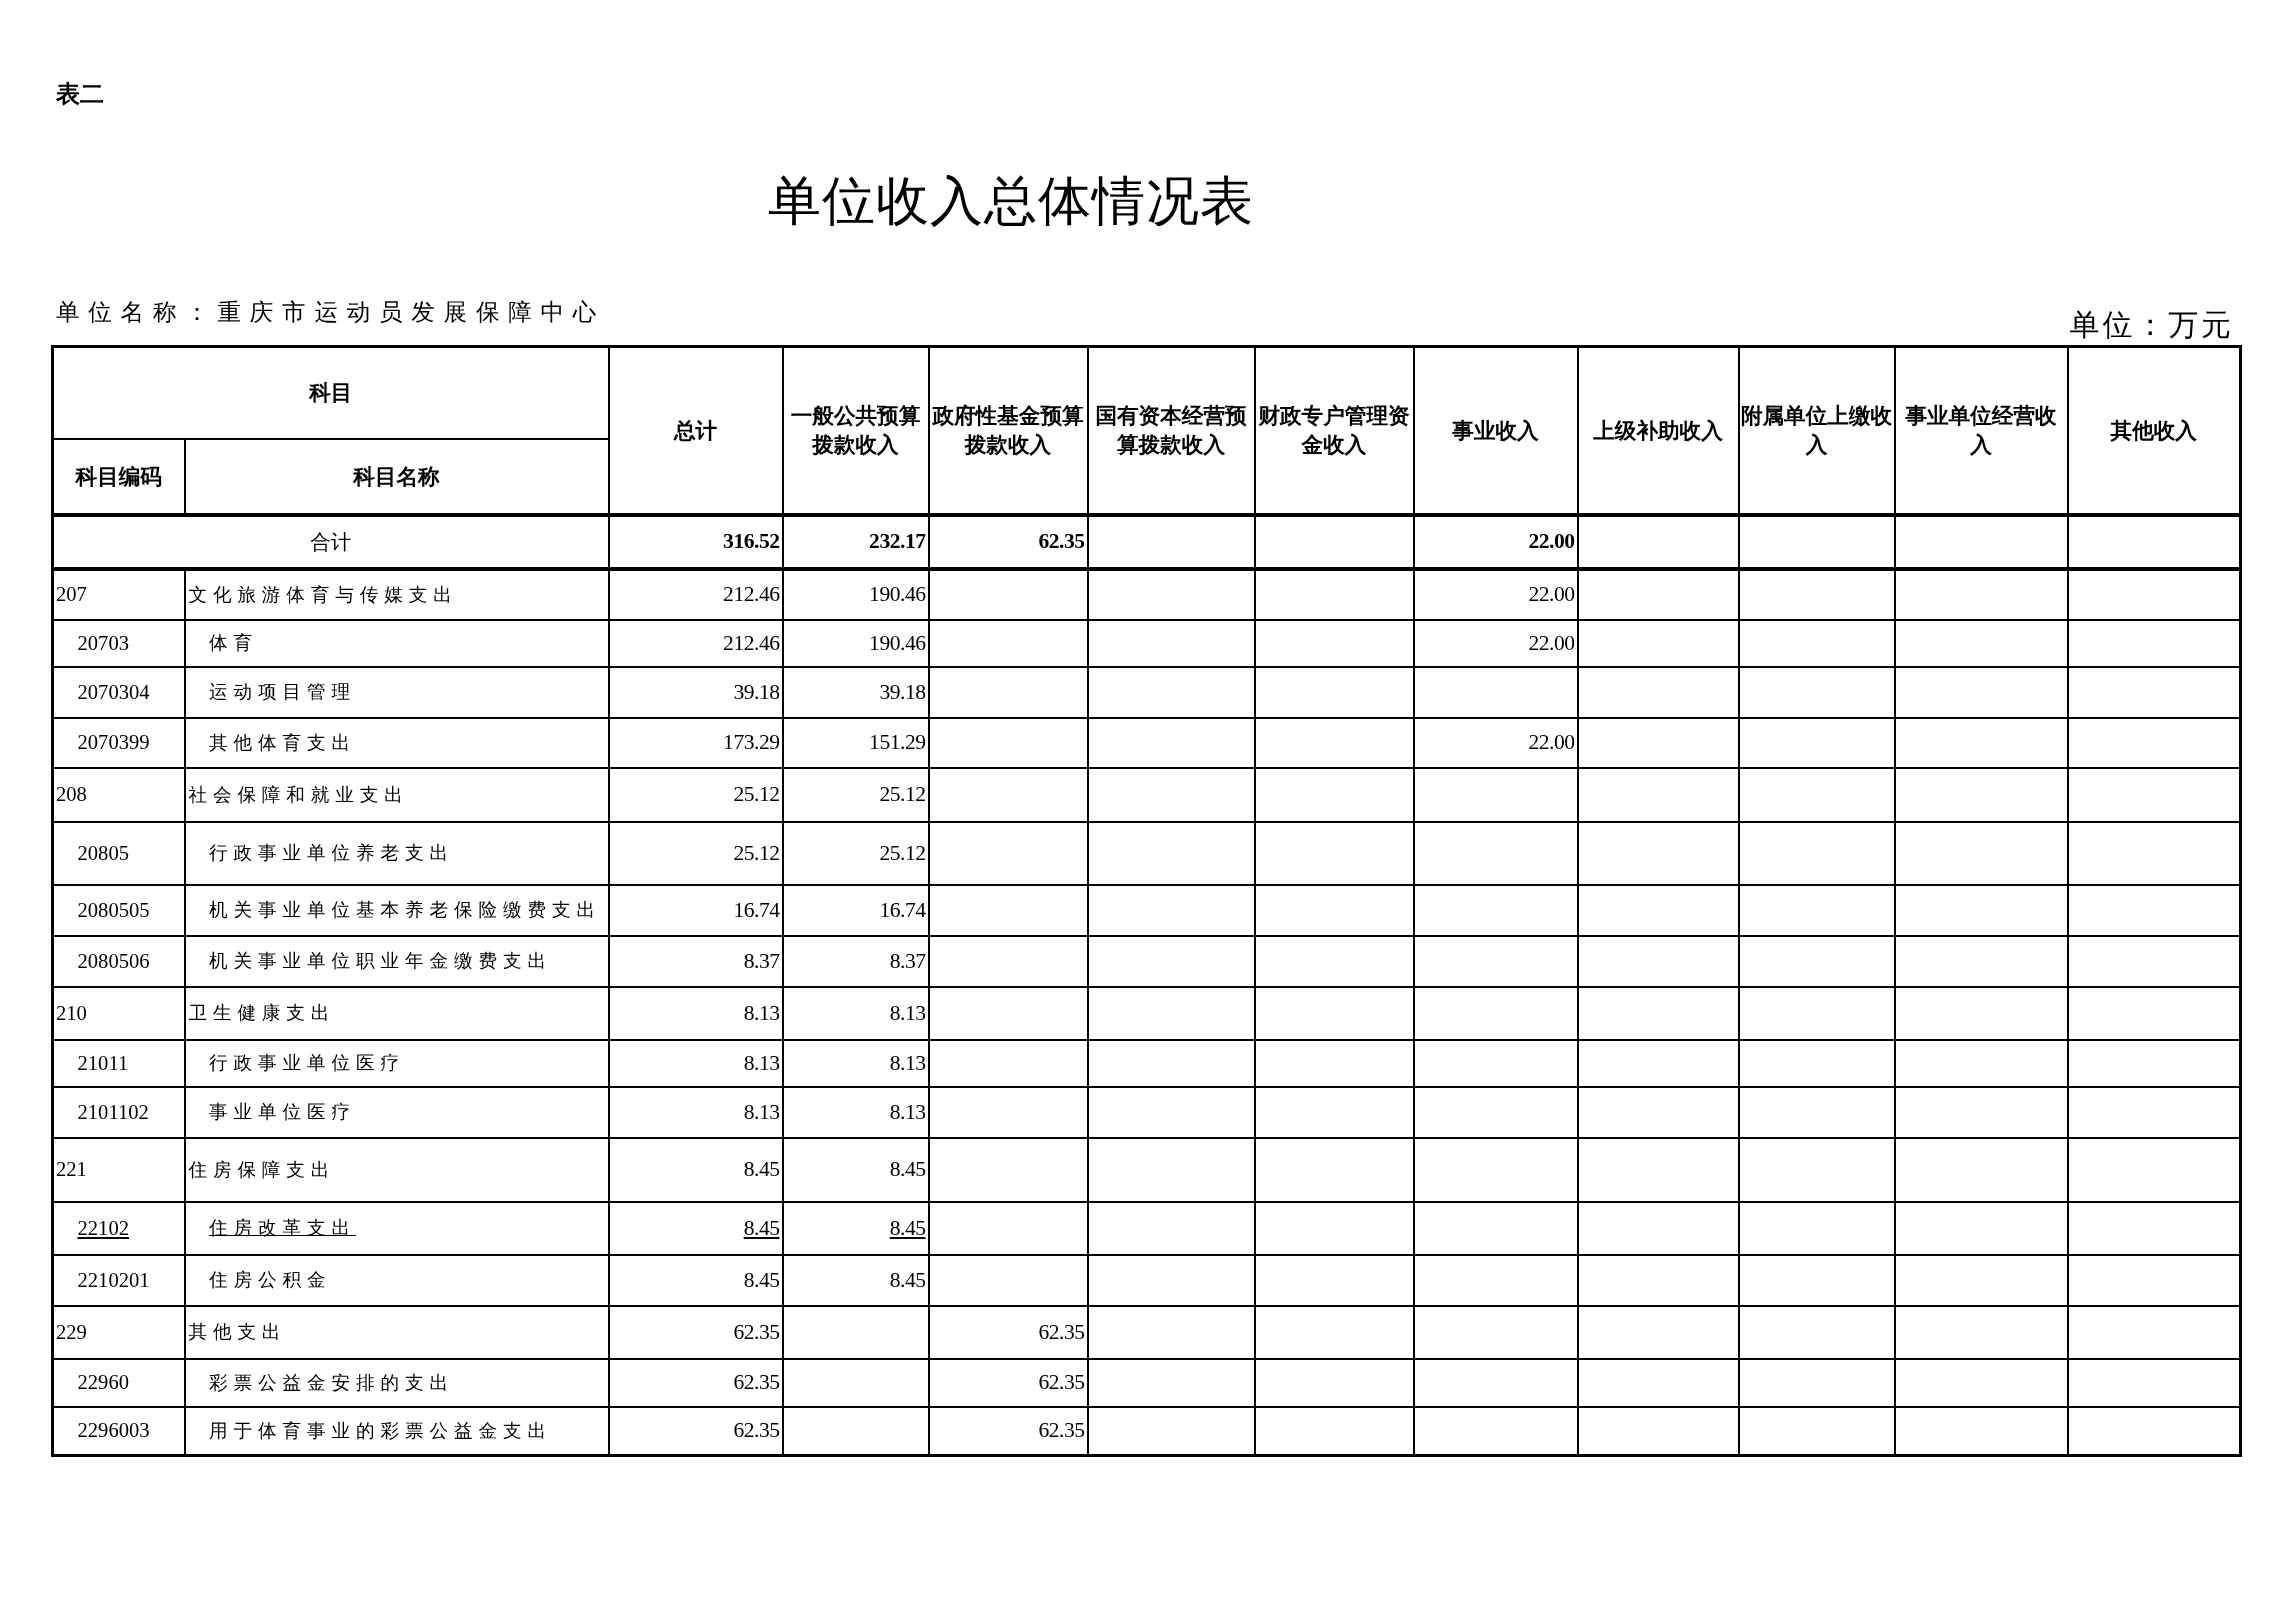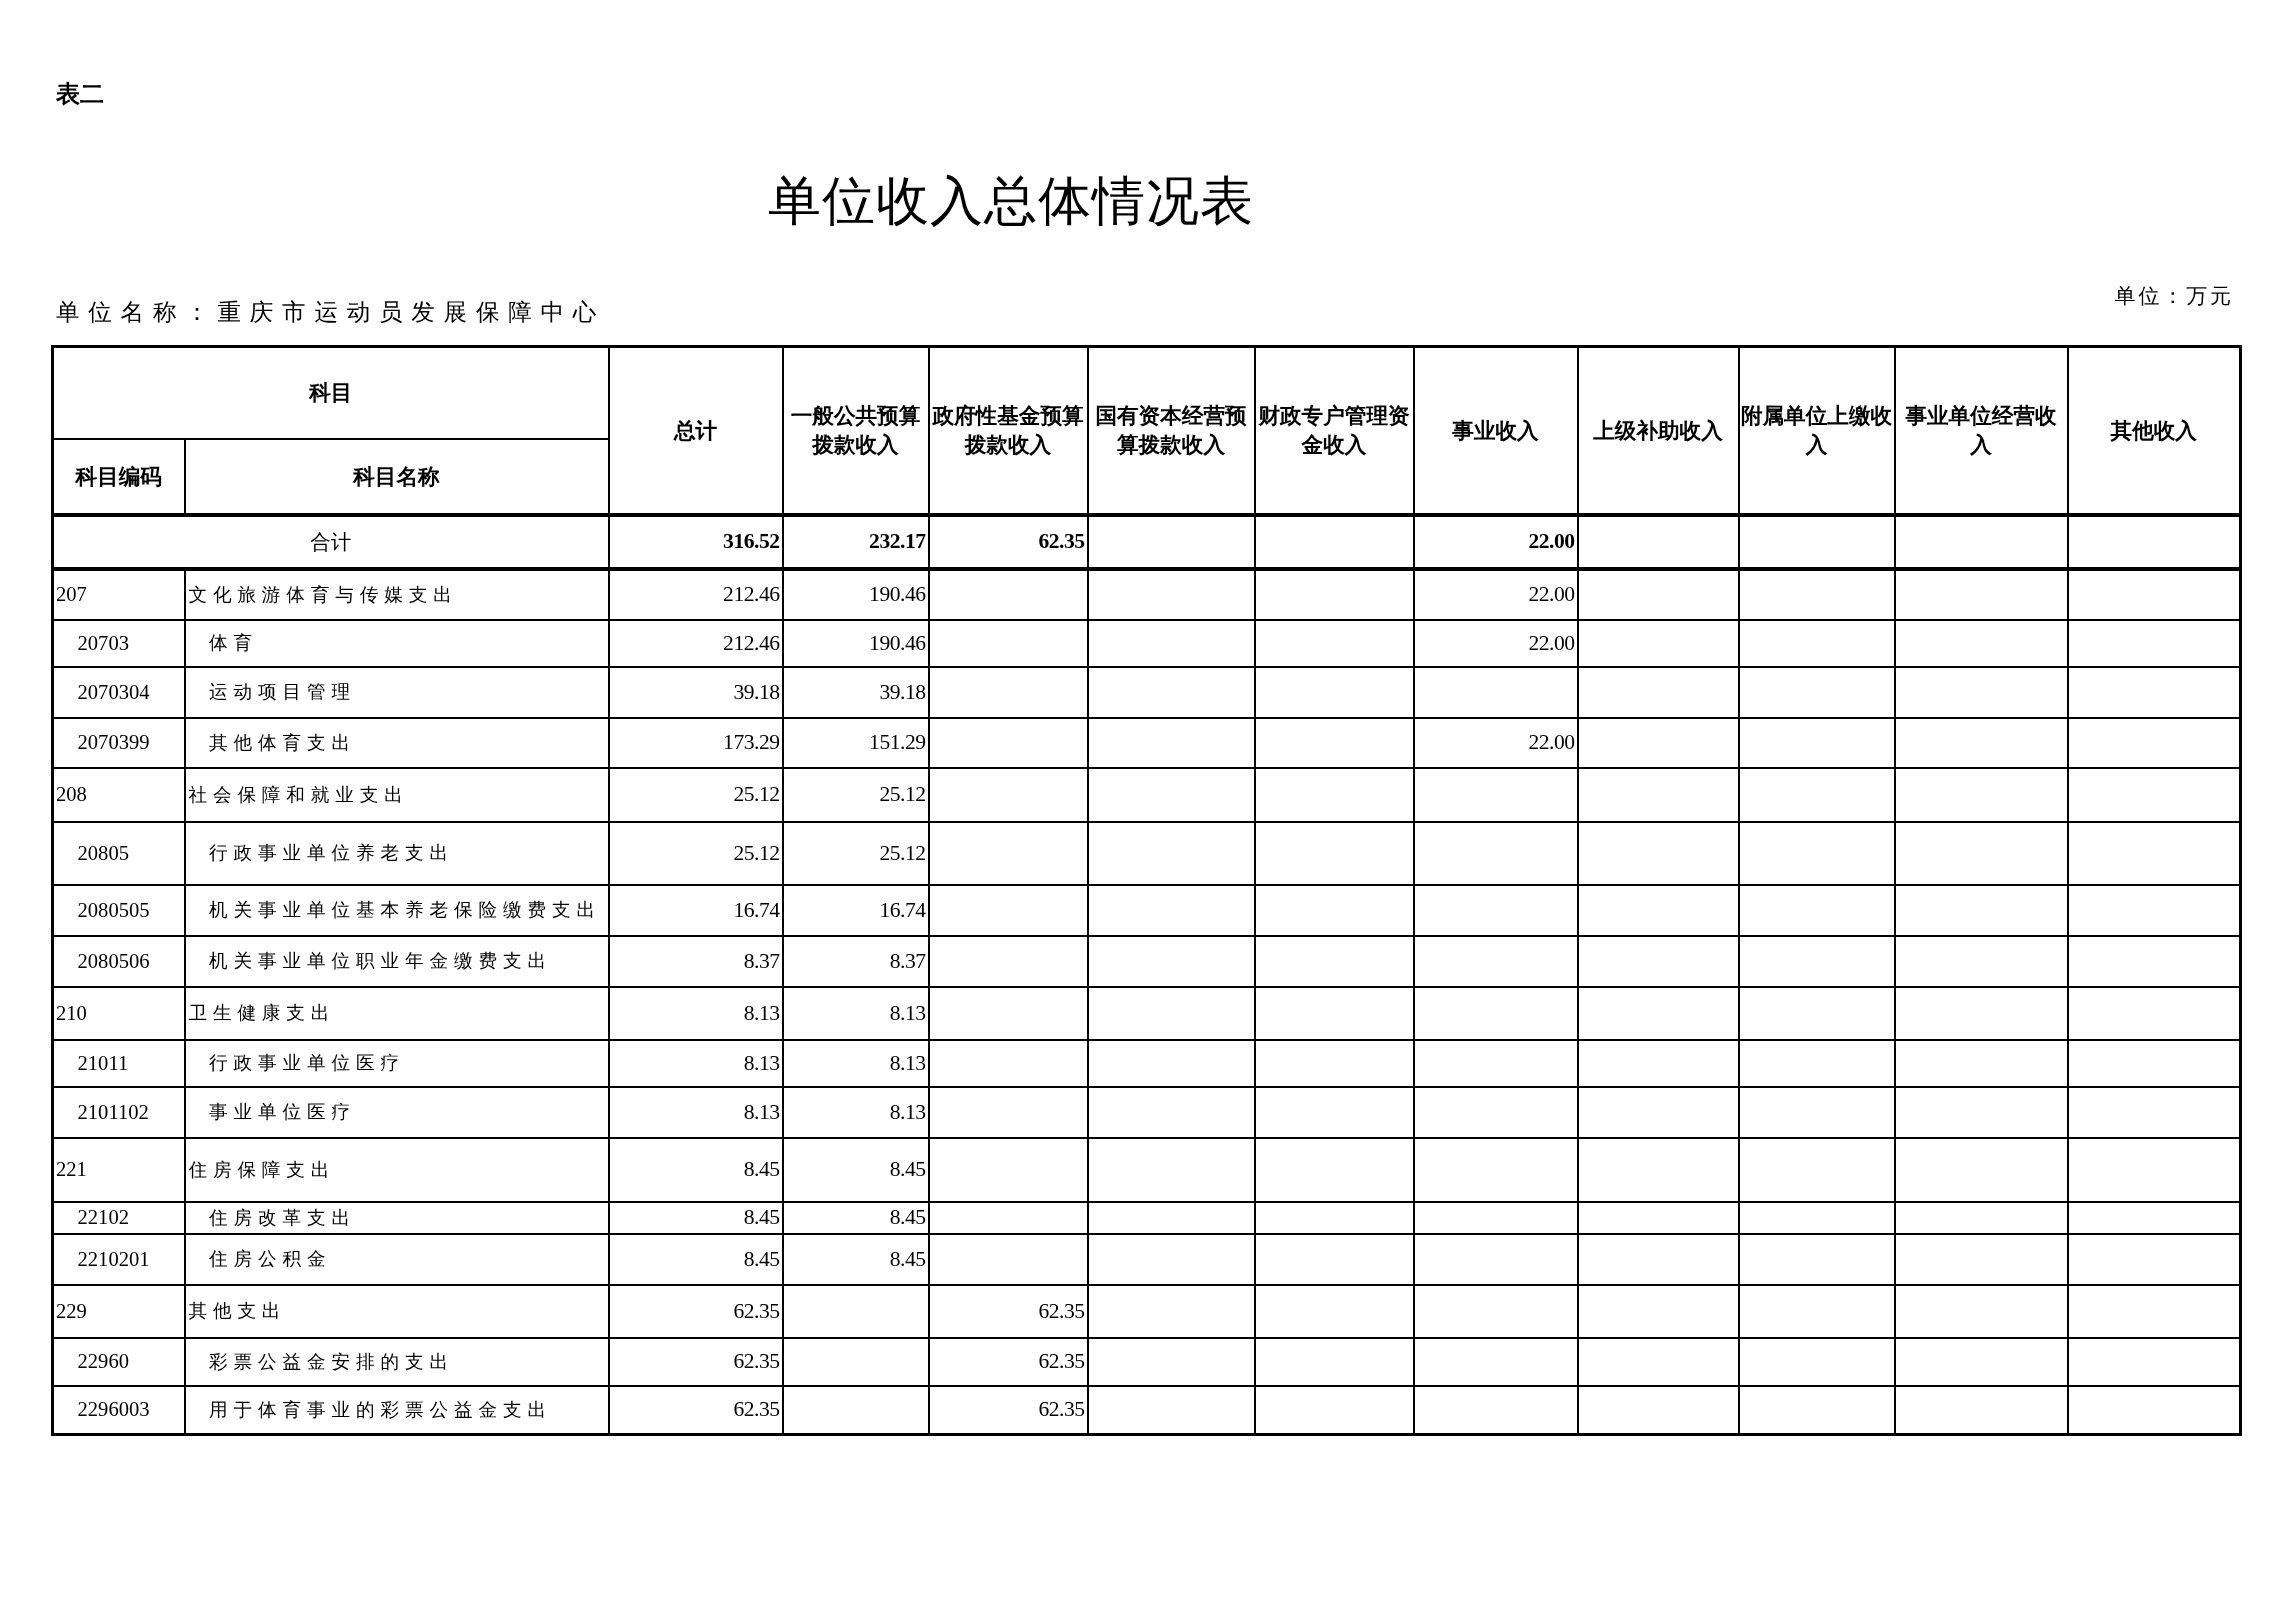--- a/index.html
+++ b/index.html
@@ -13,23 +13,23 @@
     position: absolute; left: 0; width: 2022px; top: 169px; text-align: center;
     font-family: "DejaVu Serif", "Liberation Serif", serif;
     font-weight: normal; font-size: 53px; line-height: 63px; letter-spacing: 1px;
   }
   .unit-name {
     position: absolute; left: 56px; top: 296px;
     font-family: "DejaVu Serif", "Liberation Serif", serif;
     font-size: 23.5px; line-height: 33px; letter-spacing: 8.8px;
   }
   .unit-label {
-    position: absolute; right: 59px; top: 280px;
+    position: absolute; right: 59px; top: 308px;
     font-family: "DejaVu Serif", "Liberation Serif", serif;
-    font-size: 21px; line-height: 33px; letter-spacing: 2.9px;
+    font-size: 30px; line-height: 33px; letter-spacing: 2.9px;
   }
   table.report {
     position: absolute; left: 51px; top: 345px;
     border-collapse: collapse; table-layout: fixed;
     width: 2189px;
     border: 3.9px solid #000;
   }
   table.report td, table.report th {
     border: 2.9px solid #000; padding: 0; overflow: hidden; white-space: nowrap;
   }
@@ -279,21 +279,21 @@
         <td class="num">8.45</td>
         <td class="num"></td>
         <td class="num"></td>
         <td class="num"></td>
         <td class="num"></td>
         <td class="num"></td>
         <td class="num"></td>
         <td class="num"></td>
         <td class="num"></td>
       </tr>
-      <tr style="height: 32px;">
+      <tr style="height: 53px; text-decoration: underline;">
         <td class="code lvl2">22102</td>
         <td class="name lvl2">住房改革支出</td>
         <td class="num">8.45</td>
         <td class="num">8.45</td>
         <td class="num"></td>
         <td class="num"></td>
         <td class="num"></td>
         <td class="num"></td>
         <td class="num"></td>
         <td class="num"></td>

